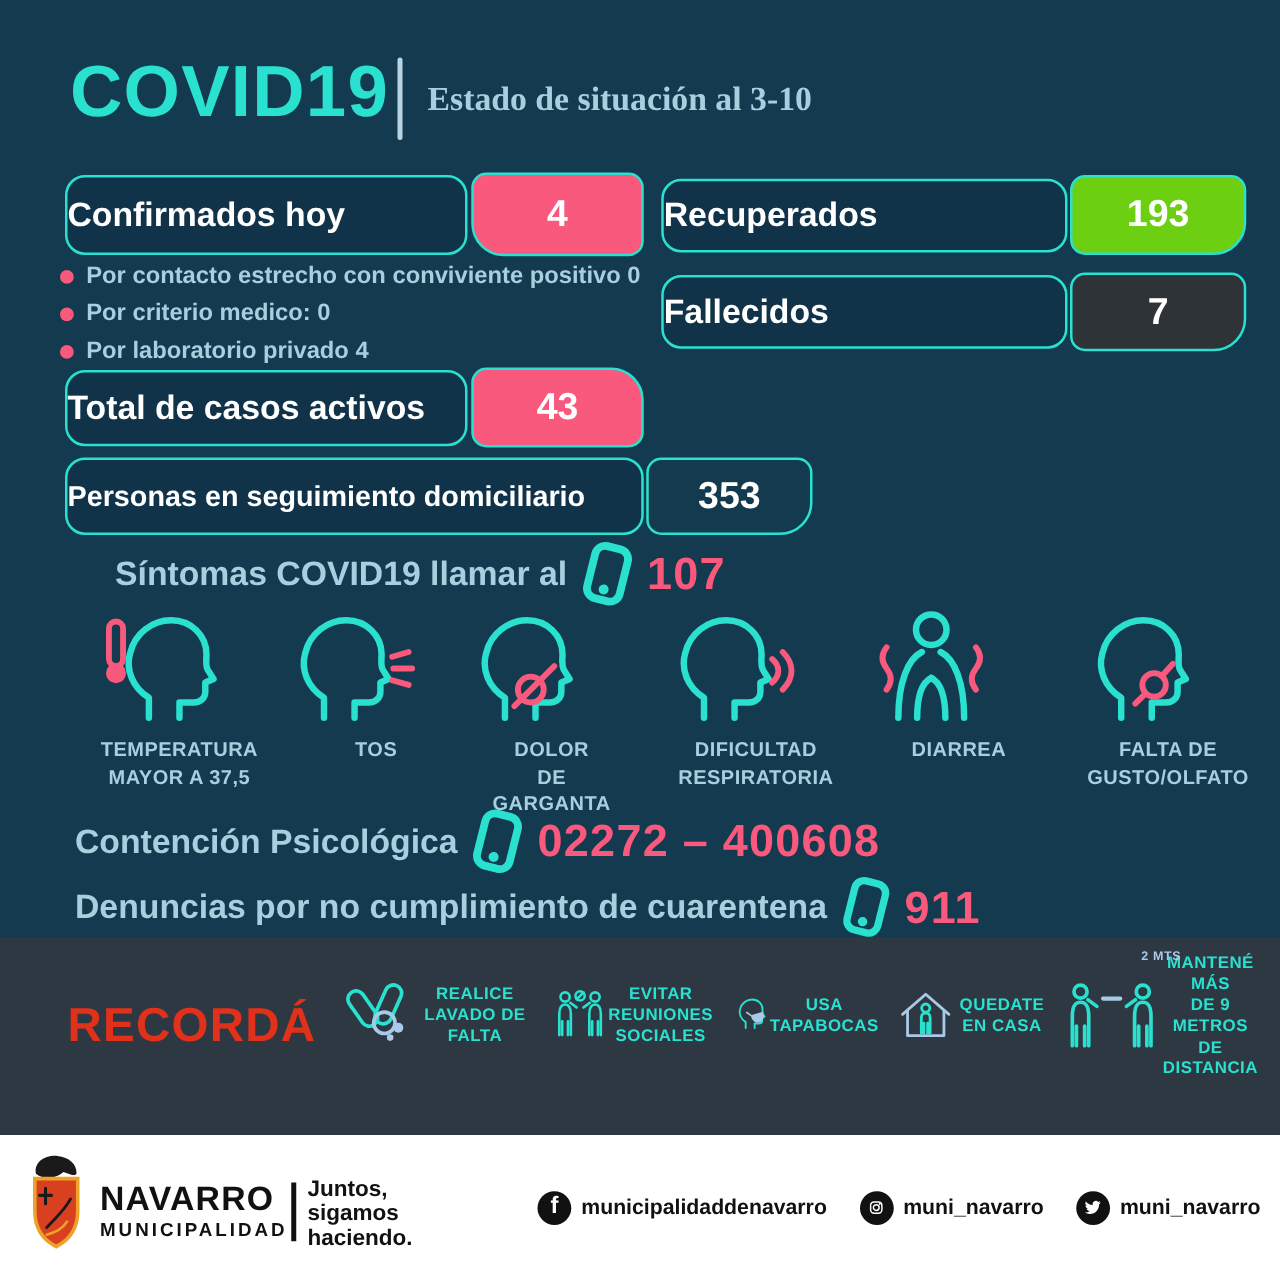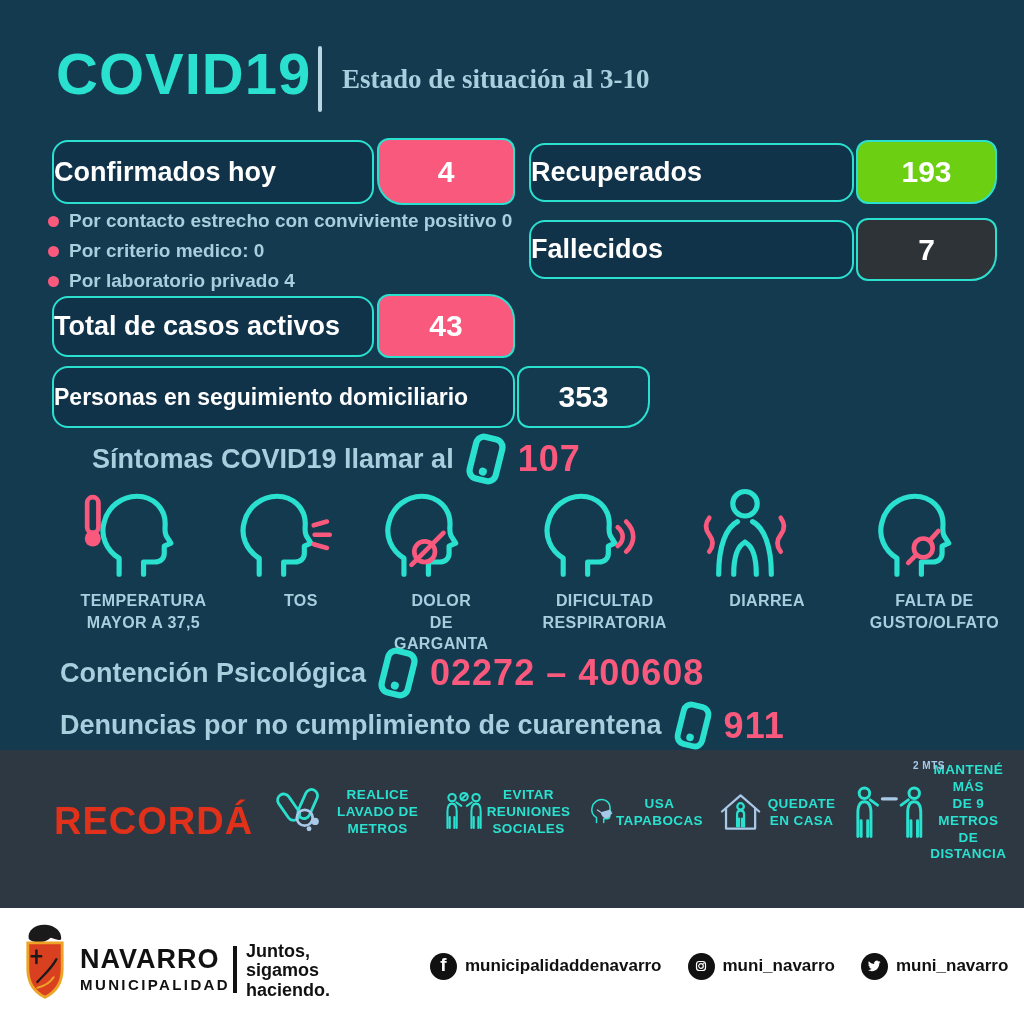--- a/index.html
+++ b/index.html
@@ -223,21 +223,21 @@
             <rect x="26" y="14" width="20" height="48" rx="10" class="bi-c"></rect>
           </g>
         <g transform="rotate(24 62 40)">
             <rect x="52" y="8" width="20" height="50" rx="10" class="bi-c"></rect>
           </g>
         <circle cx="60" cy="56" r="13" class="bi-lb" stroke-width="4"></circle>
         <circle cx="77" cy="62" r="6" class="bi-lbf"></circle>
         <circle cx="67" cy="74" r="4" class="bi-lbf"></circle>
       </svg>
       <div class="band-label prewrap">REALICE
-LAVADO DE METROS</div>
+LAVADO DE FALTA</div>
     </div>
     <div class="band-item" style="width:130px;">
       <svg width="92" height="84" viewBox="0 0 100 90">
         <use href="#person-c" transform="translate(24,54)"></use>
         <use href="#person-c" transform="translate(76,54)"></use>
         <path d="M33,26 L44,34 M67,26 L56,34" class="bi-c"></path>
         <circle cx="50" cy="14" r="8" class="bi-c" stroke-width="4"></circle>
         <path d="M44,20 L56,8" class="bi-c" stroke-width="4"></path>
       </svg>
       <div class="band-label prewrap">EVITAR

